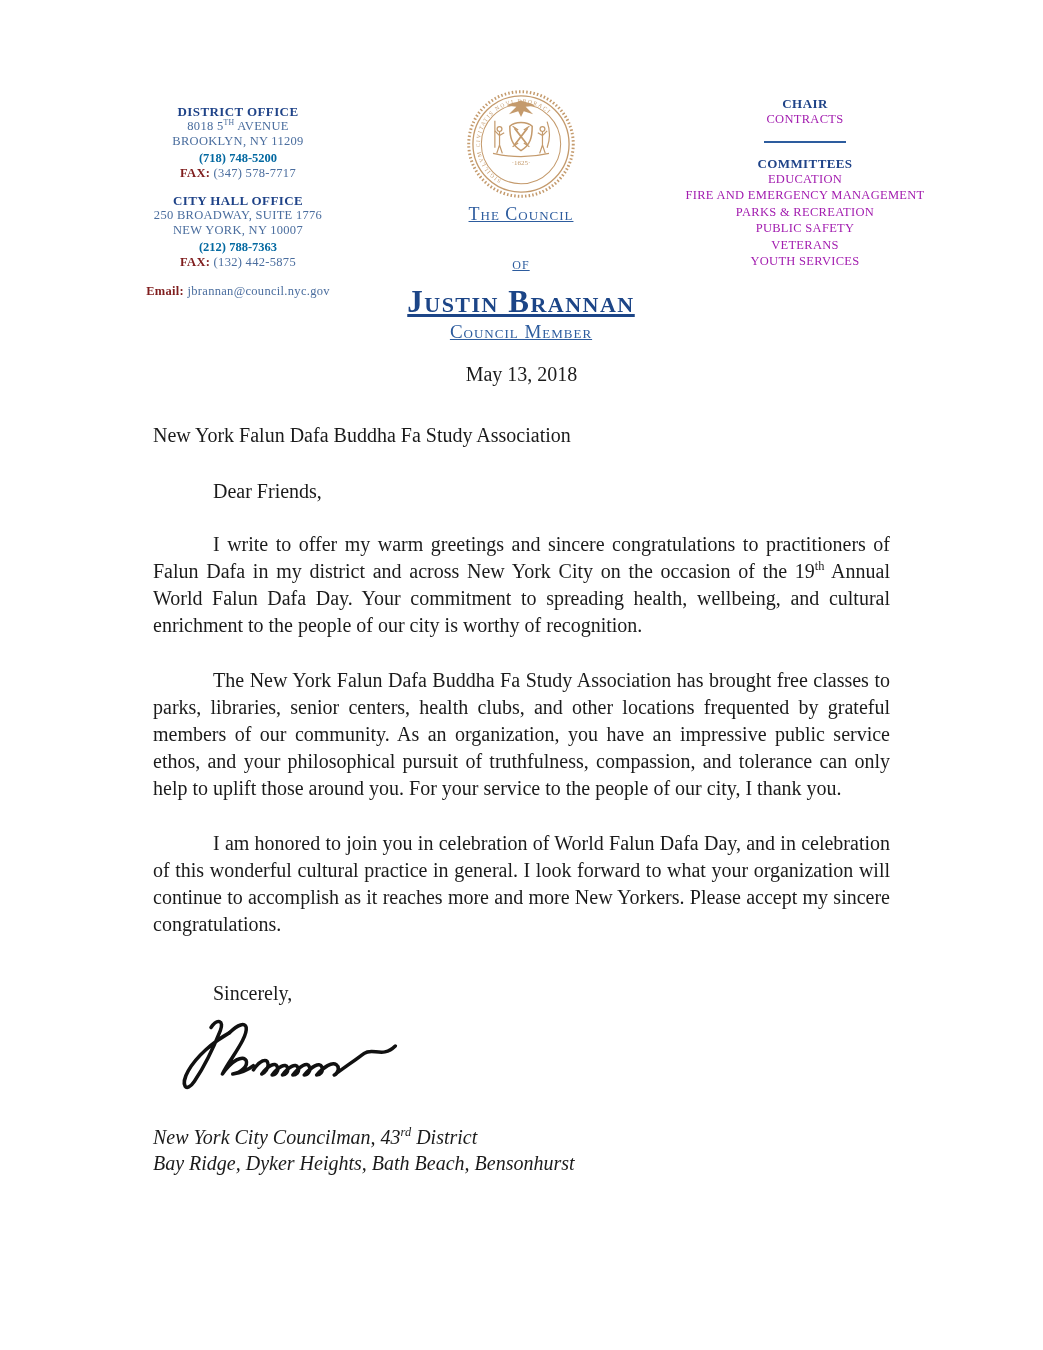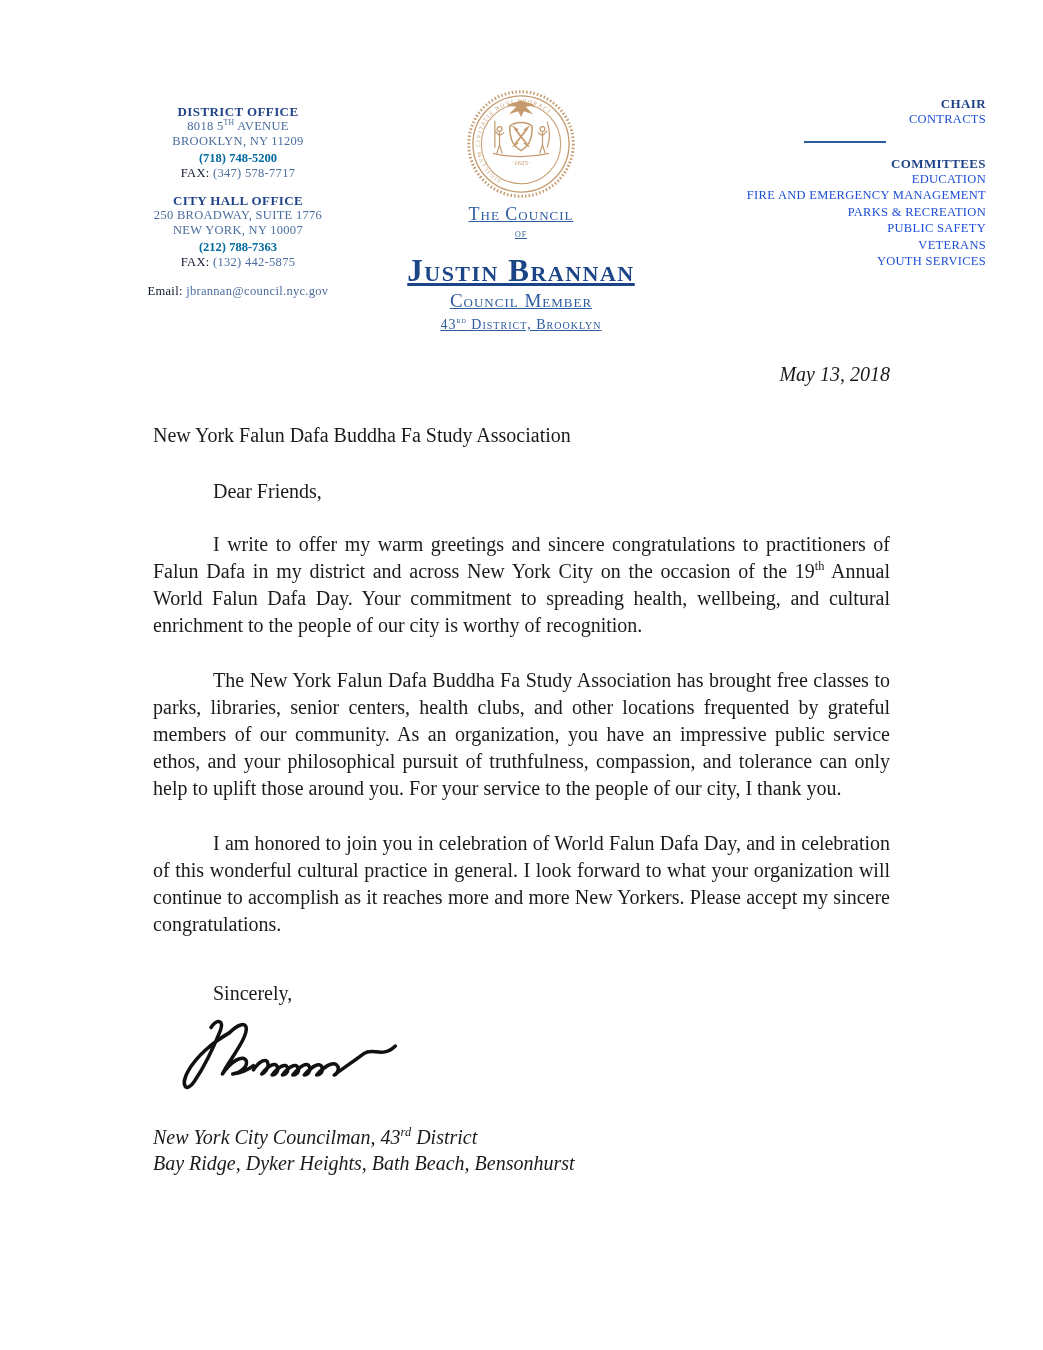--- a/index.html
+++ b/index.html
@@ -13,56 +13,56 @@
     margin:0 auto;
   }
   
   .hdr-left{
     position:absolute;left:128px;top:104px;width:220px;
     text-align:center;line-height:15px;
   }
   .hdr-title{font-weight:bold;font-size:13px;color:#1f4388;letter-spacing:.4px;}
   .hdr-line{font-size:12.5px;color:#4a6d9e;letter-spacing:.3px;}
   .hdr-bold{font-weight:bold;font-size:12.5px;color:#0369a1;margin-top:2px;}
-  .hdr-fax .lbl{font-weight:normal;color:#0f172a;}
+  .hdr-fax .lbl{font-weight:bold;color:#7f1d1d;}
   .blockgap{margin-top:12px;}
   .emailgap{margin-top:14px;}
   .sup{font-size:62%;vertical-align:super;line-height:0;}
   
   .hdr-right{
-    position:absolute;left:704px;top:96px;width:282px;
-    text-align:right;line-height:15px;
+    position:absolute;left:664px;top:96px;width:282px;
+    text-align:center;line-height:15px;
   }
   .hr-rule{
     width:82px;height:0;border:none;border-top:2px solid #2d5c9e;
     margin:13px auto 13px auto;
   }
-  .committee-item{font-size:12.5px;color:#1d4ed8;letter-spacing:.3px;line-height:16.5px;}
+  .committee-item{font-size:12.5px;color:#a21caf;letter-spacing:.3px;line-height:16.5px;}
   
   .hdr-center{
     position:absolute;left:311px;top:88px;width:420px;
     text-align:center;color:#2d5c9e;
   }
   .seal{display:block;margin:0 auto 4px auto;}
   .sc{font-variant:small-caps;letter-spacing:1px;text-decoration:underline;}
   .council1{font-size:18px;line-height:20px;}
-  .council-of{font-size:11px;line-height:18px;}
+  .council-of{font-size:17px;line-height:18px;margin-top:31px;}
   .council2{font-size:19px;line-height:22px;}
   .member-name{
     font-size:31px;font-weight:bold;color:#1c4587;
     line-height:34px;margin-top:12px;letter-spacing:1.5px;
   }
   .member-title{font-size:19px;line-height:22px;margin-top:2px;}
   .member-district{font-size:14px;line-height:18px;margin-top:4px;}
   
   .letter{
     position:absolute;left:153px;top:362px;width:737px;
     font-size:20px;
   }
-  .date{text-align:right;line-height:24px;font-style:italic;}
+  .date{text-align:center;line-height:24px;}
   .recipient{margin-top:37px;line-height:24px;}
   .salutation{margin-top:32px;padding-left:60px;line-height:24px;}
   .para{
     margin:28px 0 0 0;text-align:justify;text-indent:60px;line-height:27px;
   }
   .para3{}
   .closing{margin-top:43px;padding-left:60px;line-height:24px;}
   .signature{margin:10px 0 0 26px;}
   .sig-block{font-style:italic;margin-top:16px;line-height:26px;}
 </style>
@@ -115,21 +115,20 @@
         <path id="sealArc" d="M60,104 A44,44 0 1,1 60.1,104"></path>
       </defs>
       <text font-size="6" letter-spacing="1.5" font-family="Liberation Serif, serif" fill="#c49a6c">
         <textPath href="#sealArc" startOffset="8%">SIGILLVM CIVITATIS NOVI EBORACI</textPath>
       </text>
     </svg>
     <div class="council1 sc">The Council</div>
     <div class="council-of sc">of</div>
     <div class="member-name sc">Justin Brannan</div>
     <div class="member-title sc">Council Member</div>
-    <div class="member-district sc"><span>43</span><span class="sup">rd</span><span> District, Brooklyn</span></div>
   </div>
 
   <div class="hdr-right">
     <div class="hdr-title">CHAIR</div>
     <div class="committee-item">CONTRACTS</div>
     <hr class="hr-rule">
     <div class="hdr-title">COMMITTEES</div>
     <div class="committee-item">EDUCATION</div>
     <div class="committee-item">FIRE AND EMERGENCY MANAGEMENT</div>
     <div class="committee-item">PARKS &amp; RECREATION</div>

